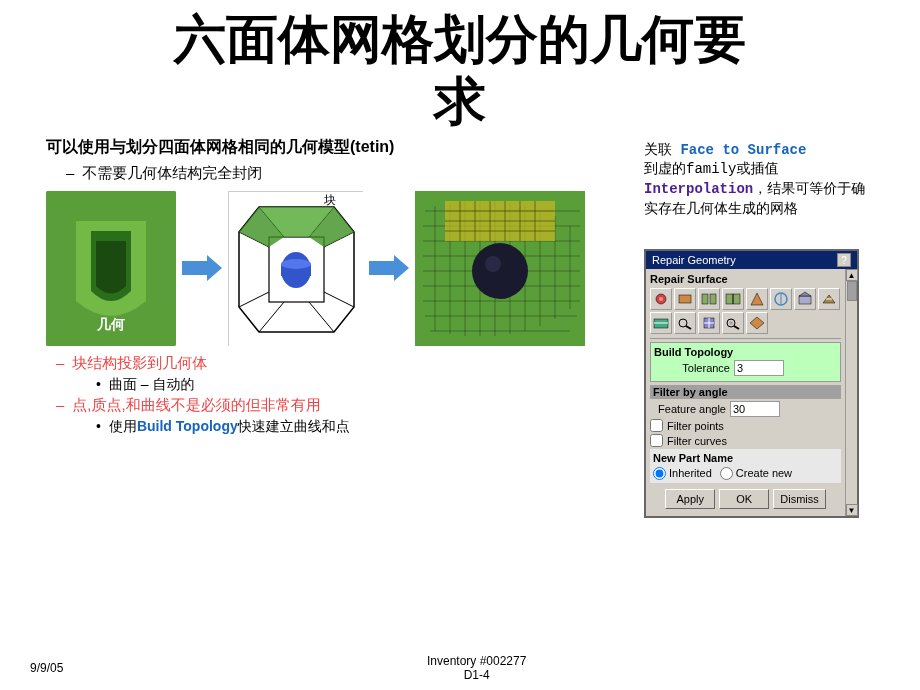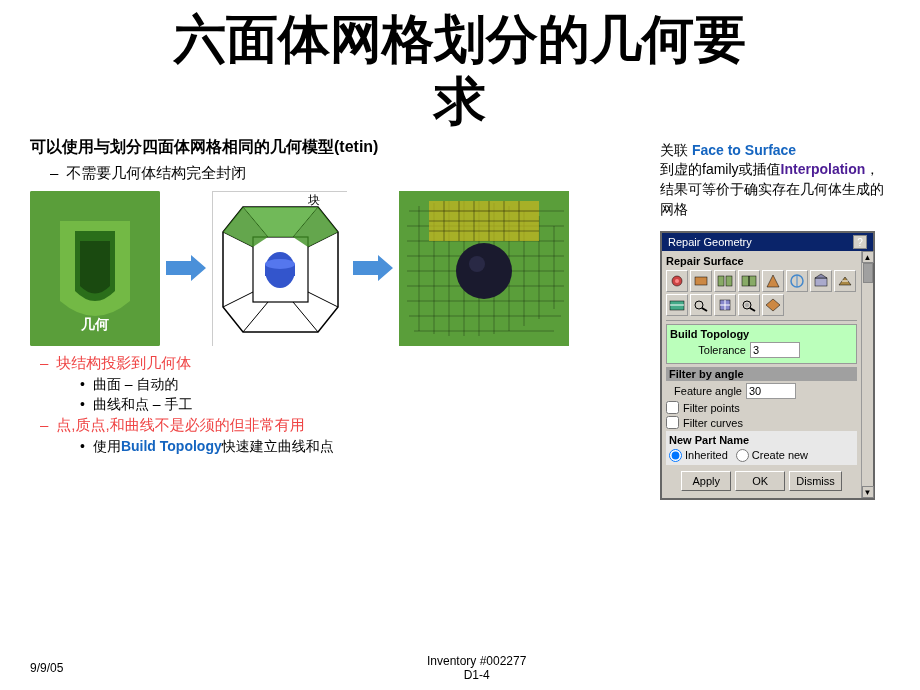--- a/index.html
+++ b/index.html
@@ -29,21 +29,21 @@
       font-size: 52px;
       font-weight: bold;
       color: #000;
       line-height: 1.2;
       font-family: Arial, sans-serif;
     }
 
     
     .content-area {
       display: flex;
-      padding: 0 30px;
+      padding: 0 46px;
       gap: 10px;
     }
 
     .left-content {
       flex: 1;
       min-width: 0;
     }
 
     .right-content {
       width: 230px;
@@ -161,22 +161,23 @@
     .highlight-blue {
       color: #1565c0;
       font-weight: bold;
     }
 
     
     .annotation-box {
       font-size: 14px;
       color: #000;
       line-height: 1.4;
-      margin-bottom: 8px;
+      margin-bottom: 26px;
       padding: 4px 0;
+      font-family: Liberation Mono, monospace;
     }
 
     
     .repair-panel {
       border: 2px solid #666;
       background: #d4d0c8;
       width: 215px;
       font-family: "Tahoma", Arial, sans-serif;
       font-size: 11px;
     }
@@ -514,23 +515,20 @@
         </div>
       </div>
 
       <div class="bottom-bullets">
         <div class="dash-bullet">
           <span>块结构投影到几何体</span>
         </div>
         <div class="dot-bullet">
           <span>曲面 – 自动的</span>
         </div>
-        <div class="dot-bullet">
-          <span>曲线和点 – 手工</span>
-        </div>
         <div class="dash-bullet">
           <span>点,质点,和曲线不是必须的但非常有用</span>
         </div>
         <div class="dot-bullet">
           <span>使用 </span>
             <span class="highlight-blue">Build Topology</span>
             <span> 快速建立曲线和点</span>
         </div>
       </div>
 

